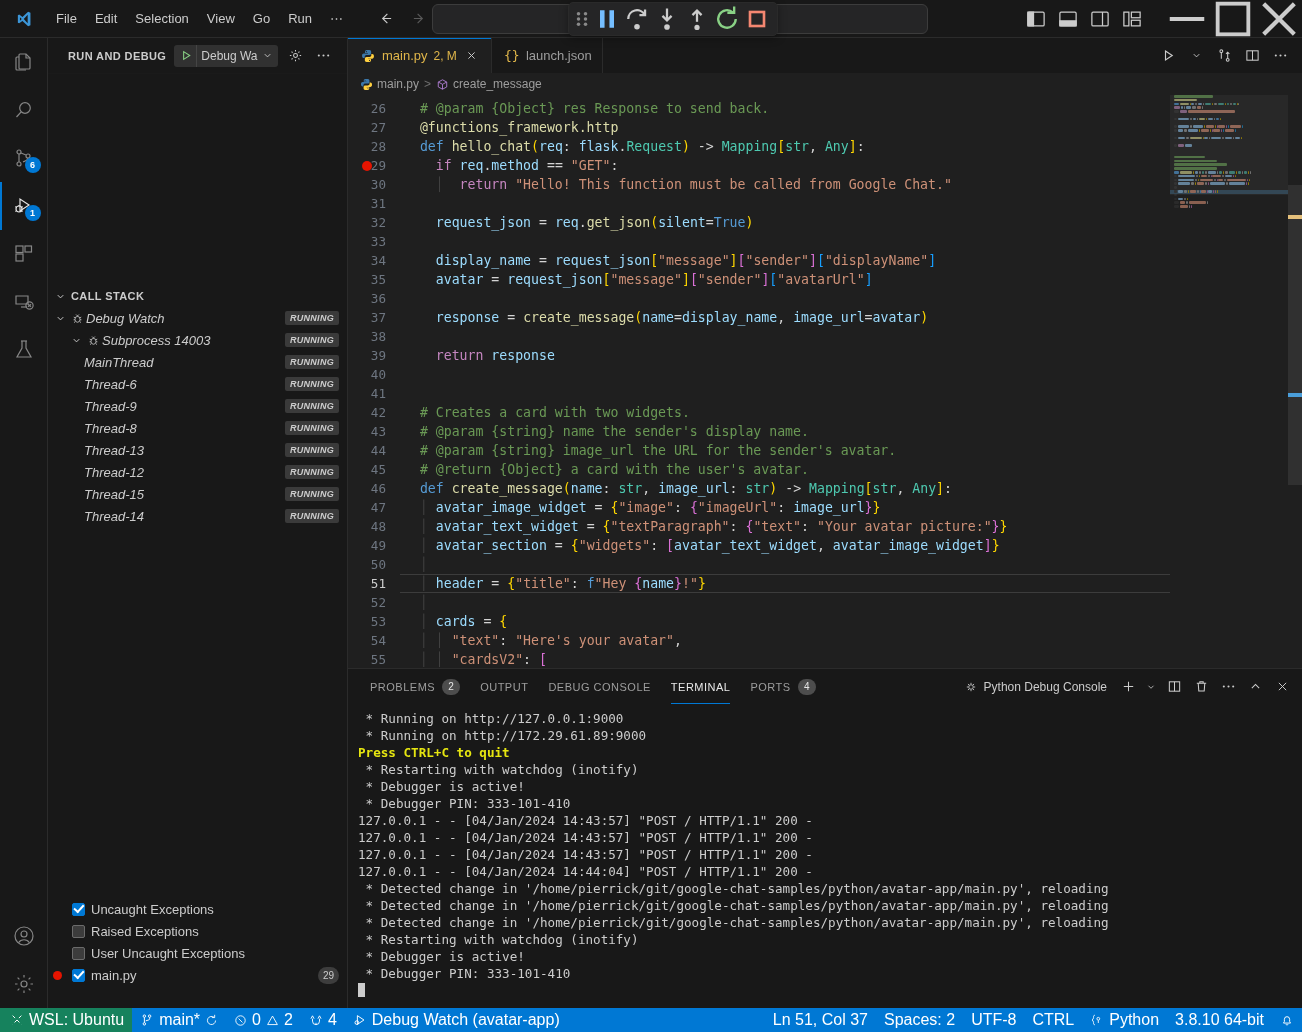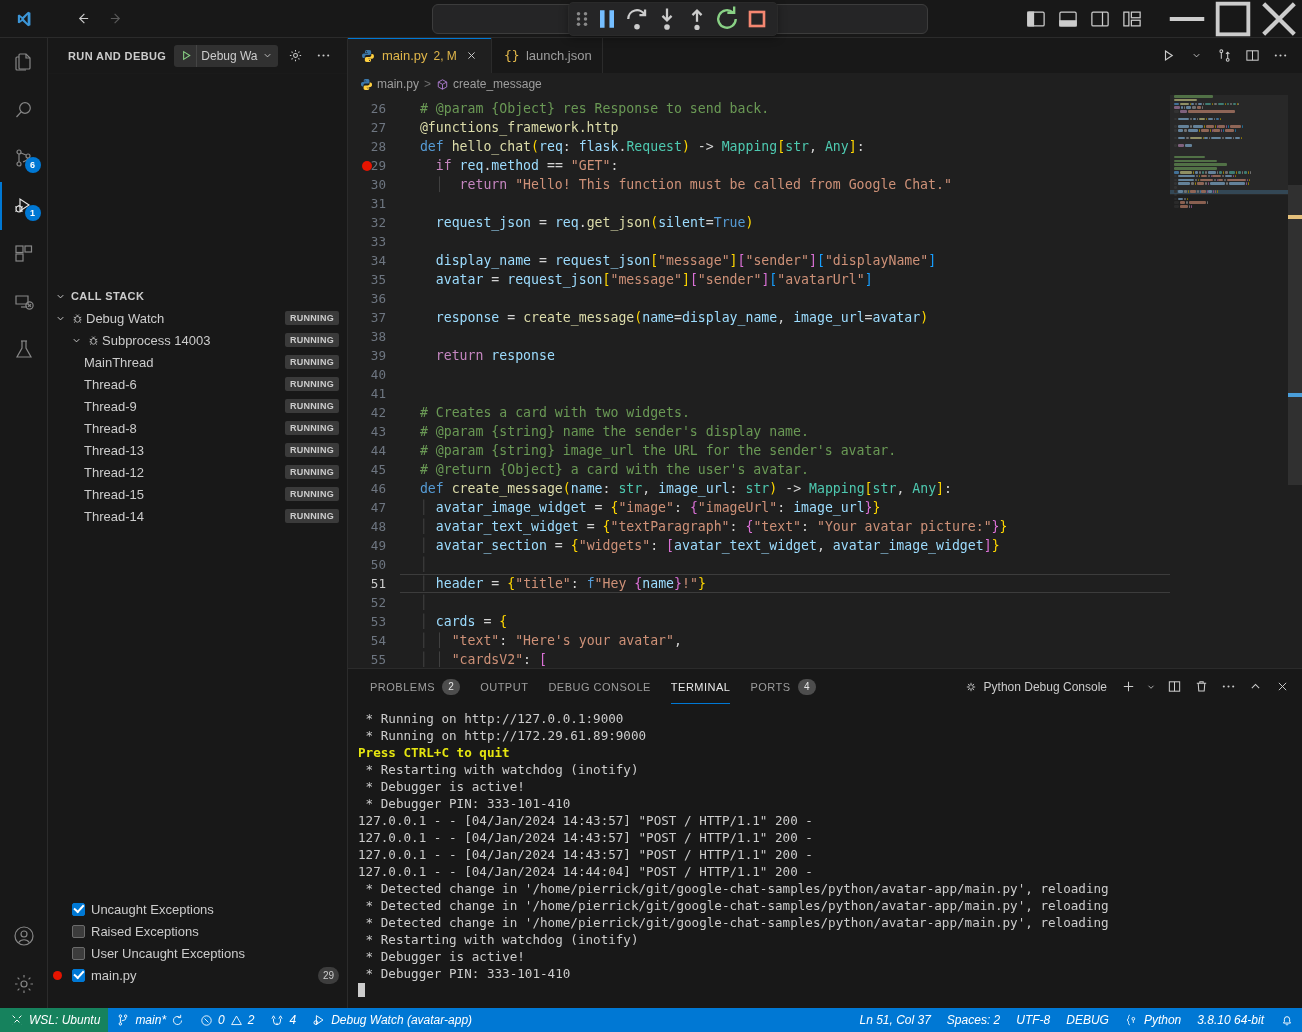--- a/index.html
+++ b/index.html
@@ -105,21 +105,21 @@
   .section-head .chev { width:16px; display:flex; align-items:center; justify-content:center; }
 
   .sec-variables { flex:0 0 345px; display:flex; flex-direction:column; }
   .sec-watch { flex:0 0 212px; display:flex; flex-direction:column; border-top:1px solid #2b2b2b22; }
   .sec-callstack { flex:1 1 auto; display:flex; flex-direction:column; min-height:0; }
   .sec-breakpoints { flex:0 0 110px; display:flex; flex-direction:column; }
   .sec-body { flex:1 1 auto; overflow:hidden; }
 
   .cs-row {
     height:22px; display:flex; align-items:center; font-size:13px;
-    color:#cccccc; padding-right:8px; white-space:nowrap;
+    color:#cccccc; padding-right:8px; white-space:nowrap;font-style:italic;
   }
   .cs-chev { width:16px; display:flex; align-items:center; justify-content:center; flex:0 0 16px; }
   .cs-bug { width:18px; display:flex; align-items:center; justify-content:center; flex:0 0 18px; }
   .cs-label { flex:1 1 auto; overflow:hidden; text-overflow:ellipsis; }
   .cs-state {
     font-size:9px; letter-spacing:.3px; background:#3a3a3a; color:#cccccc;
     border-radius:2px; padding:2px 5px; font-weight:600; flex:0 0 auto;
   }
 
   .bp-row {
@@ -246,38 +246,47 @@
     font-family:"DejaVu Sans Mono","Liberation Mono",monospace;
     font-size:12.6px; line-height:17px; color:#cccccc; white-space:pre;
   }
   .term-line { height:17px; }
   .tl-yellow { color:#e5e510; font-weight:700; }
   .term-cursor { display:inline-block; width:7px; height:14px; background:#cccccc; vertical-align:-2px; }
 
   
   .statusbar {
     height:24px; background:#0078d4; color:#ffffff; display:flex; align-items:center;
-    font-size:12px; flex:0 0 24px;font-style:italic;
+    font-size:16px; flex:0 0 24px;
   }
   .sb-left { display:flex; align-items:center; }
   .sb-right { display:flex; align-items:center; margin-left:auto; }
   .sb-cell { display:flex; align-items:center; gap:5px; padding:0 8px; height:24px; white-space:nowrap; }
   .sb-remote { background:#16825d; padding-left:10px; }
   svg { display:block; }
 </style>
 </head>
 <body>
 
 <div class="app">
 
   <div class="titlebar">
     <div class="logo">
       <svg viewBox="0 0 24 24">
           <path fill="#3c96d8" d="M17.5 2.2 9.9 9.3 5.6 6.1l-1.8.9v9.9l1.8.9 4.3-3.2 7.6 7.1 3.1-1.5V3.7l-3.1-1.5zM6.6 14.3V9.7L9 12l-2.4 2.3zm10.3 3.3-5.2-5.6 5.2-5.6v11.2z"></path>
         </svg>
+    </div>
+    <div class="menu">
+      <div class="menu-item">File</div>
+      <div class="menu-item">Edit</div>
+      <div class="menu-item">Selection</div>
+      <div class="menu-item">View</div>
+      <div class="menu-item">Go</div>
+      <div class="menu-item">Run</div>
+      <div class="menu-item">⋯</div>
     </div>
     <div class="nav-arrows">
       <div class="nav-arrow">
         <svg viewBox="0 0 16 16" fill="none" stroke="#cccccc" stroke-width="1.2">
             <path d="M10 3 5 8l5 5M5 8h9"></path>
           </svg>
       </div>
       <div class="nav-arrow">
         <svg viewBox="0 0 16 16" fill="none" stroke="#5a5a5a" stroke-width="1.2">
             <path d="M6 3l5 5-5 5M11 8H2"></path>
@@ -1048,21 +1057,21 @@
             <path d="M5 3v10l7.5-5z"></path>
             <circle cx="4.4" cy="11" r="2.1"></circle>
           </svg>
         <span>Debug Watch (avatar-app)</span>
       </div>
     </div>
     <div class="sb-right">
       <div class="sb-cell">Ln 51, Col 37</div>
       <div class="sb-cell">Spaces: 2</div>
       <div class="sb-cell">UTF-8</div>
-      <div class="sb-cell">DEBUG</div>
+      <div class="sb-cell">CTRL</div>
       <div class="sb-cell">
         <svg width="14" height="14" viewBox="0 0 16 16" fill="none" stroke="#fff" stroke-width="1">
             <path d="M5.5 2.5C4 2.5 4 4 4 5.2S3.4 7.3 2.4 8c1 .7 1.6 1.6 1.6 2.8s0 2.7 1.5 2.7"></path>
             <circle cx="9.5" cy="6.6" r="1.6"></circle>
             <path d="M9.5 8.4v3"></path>
           </svg>
         <span>Python</span>
       </div>
       <div class="sb-cell">3.8.10 64-bit</div>
       <div class="sb-cell">

